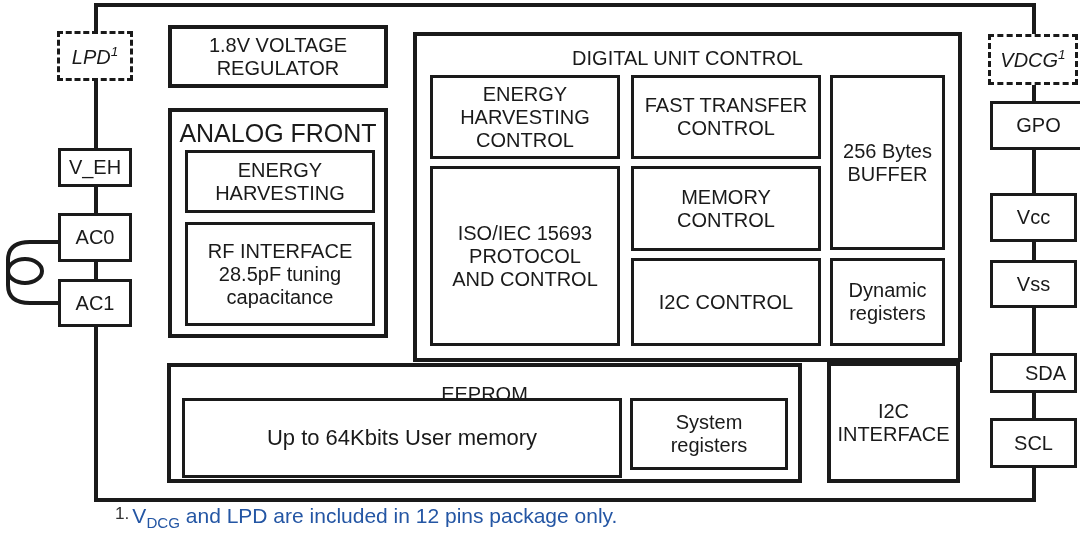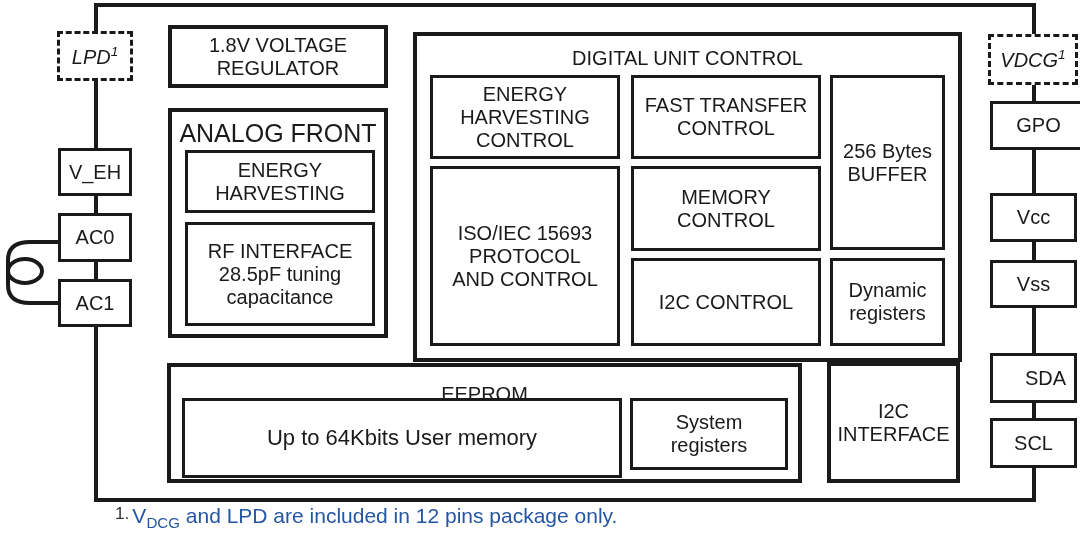--- a/index.html
+++ b/index.html
@@ -76,21 +76,21 @@
   <div class="chip-outline"></div>
 
   <svg class="coil" viewBox="0 0 62 82">
     <path d="M58 16 H30 C13 16 8 24 8 34 V59 C8 69 13 77 30 77 H58" fill="none" style="stroke: var(--line, #1a1a1a);" stroke-width="4"></path>
     <ellipse cx="25" cy="45" rx="17" ry="12" fill="none" style="stroke: var(--line, #1a1a1a);" stroke-width="4"></ellipse>
   </svg>
 
   <div class="box pin dashed" style="left:57px; top:31px; width:76px; height:50px;">
     <span class="lbl"><span>LPD</span><span class="sup">1</span></span>
   </div>
-  <div class="box pin" style="left:58px; top:148px; width:74px; height:48px;">
+  <div class="box pin" style="left:58px; top:148px; width:74px; height:39px;">
     <span class="lbl">V_EH</span>
   </div>
   <div class="box pin" style="left:58px; top:213px; width:74px; height:49px;">
     <span class="lbl">AC0</span>
   </div>
   <div class="box pin" style="left:58px; top:279px; width:74px; height:48px;">
     <span class="lbl">AC1</span>
   </div>
 
   <div class="box pin dashed" style="left:988px; top:34px; width:90px; height:51px;">
@@ -98,21 +98,21 @@
   </div>
   <div class="box pin" style="left:990px; top:101px; width:97px; height:49px;">
     <span class="lbl">GPO</span>
   </div>
   <div class="box pin" style="left:990px; top:193px; width:87px; height:49px;">
     <span class="lbl">Vcc</span>
   </div>
   <div class="box pin" style="left:990px; top:260px; width:87px; height:48px;">
     <span class="lbl">Vss</span>
   </div>
-  <div class="box pin" style="left:990px; top:353px; width:87px; height:50px;padding-left:24px;">
+  <div class="box pin" style="left:990px; top:353px; width:87px; height:40px;padding-left:24px;">
     <span class="lbl">SDA</span>
   </div>
   <div class="box pin" style="left:990px; top:418px; width:87px; height:50px;">
     <span class="lbl">SCL</span>
   </div>
 
   <div class="box" style="left:168px; top:25px; width:220px; height:63px; border-width:4px;">
     <span class="lbl">1.8V VOLTAGE
 REGULATOR</span>
   </div>

